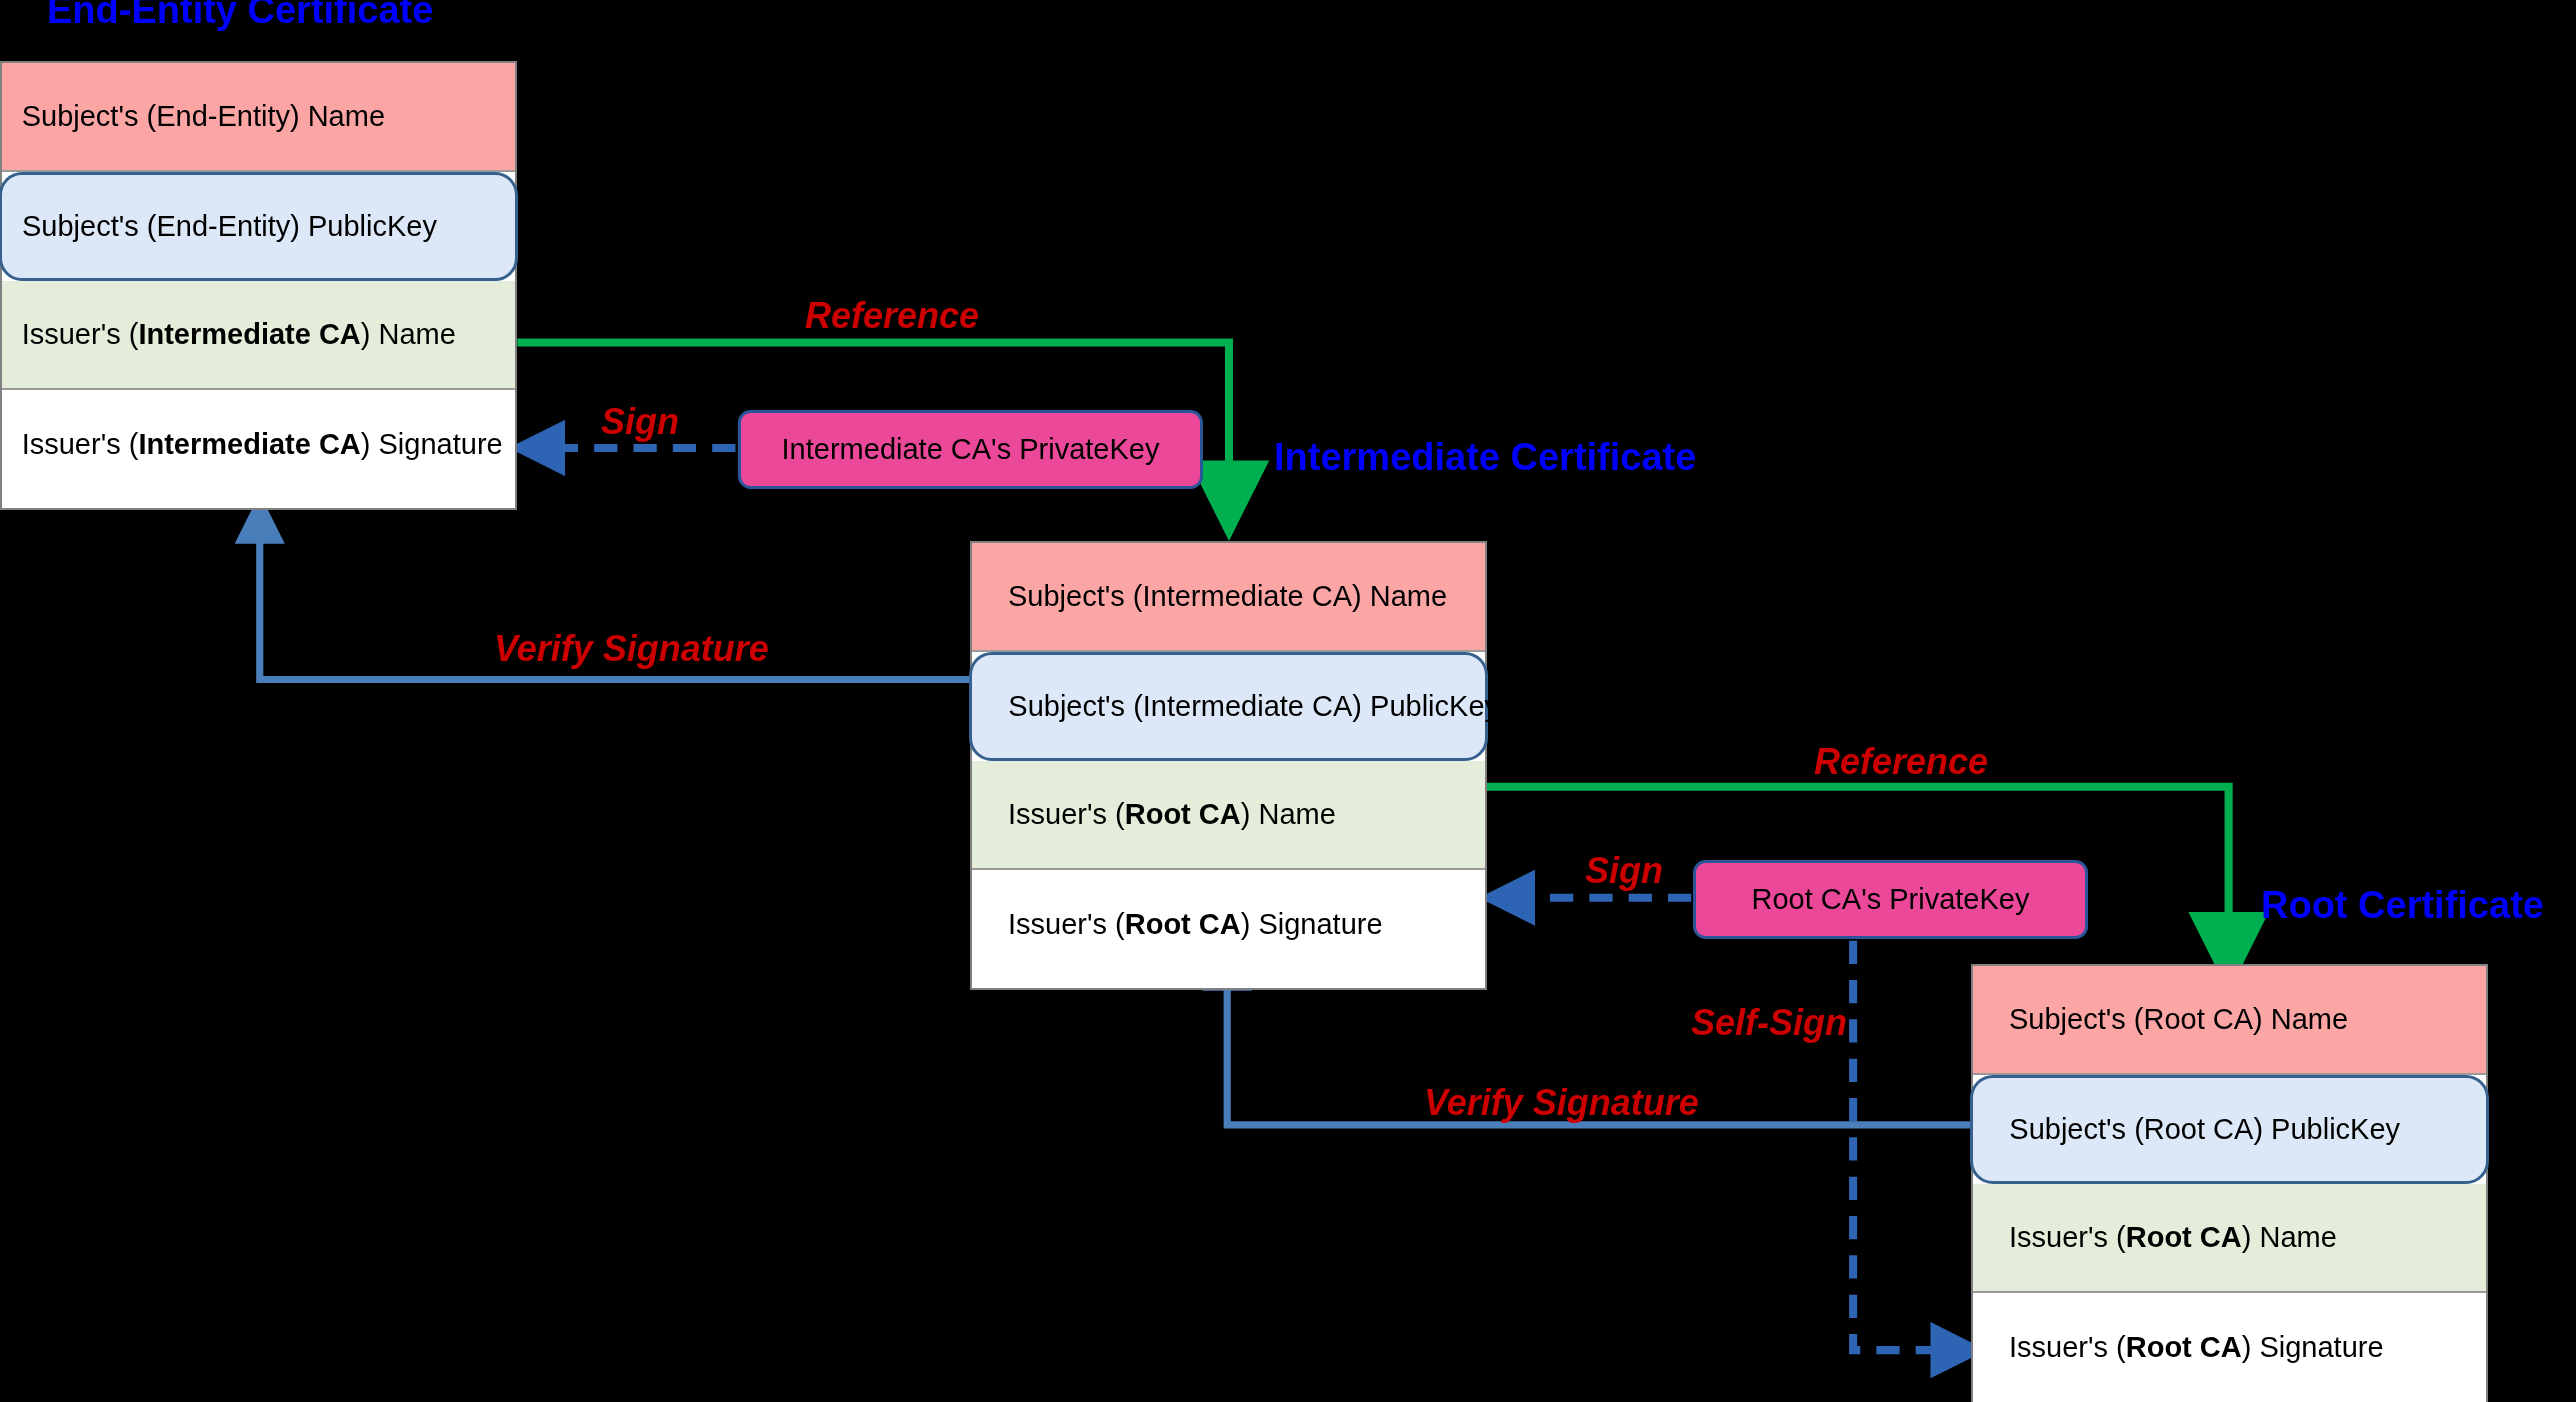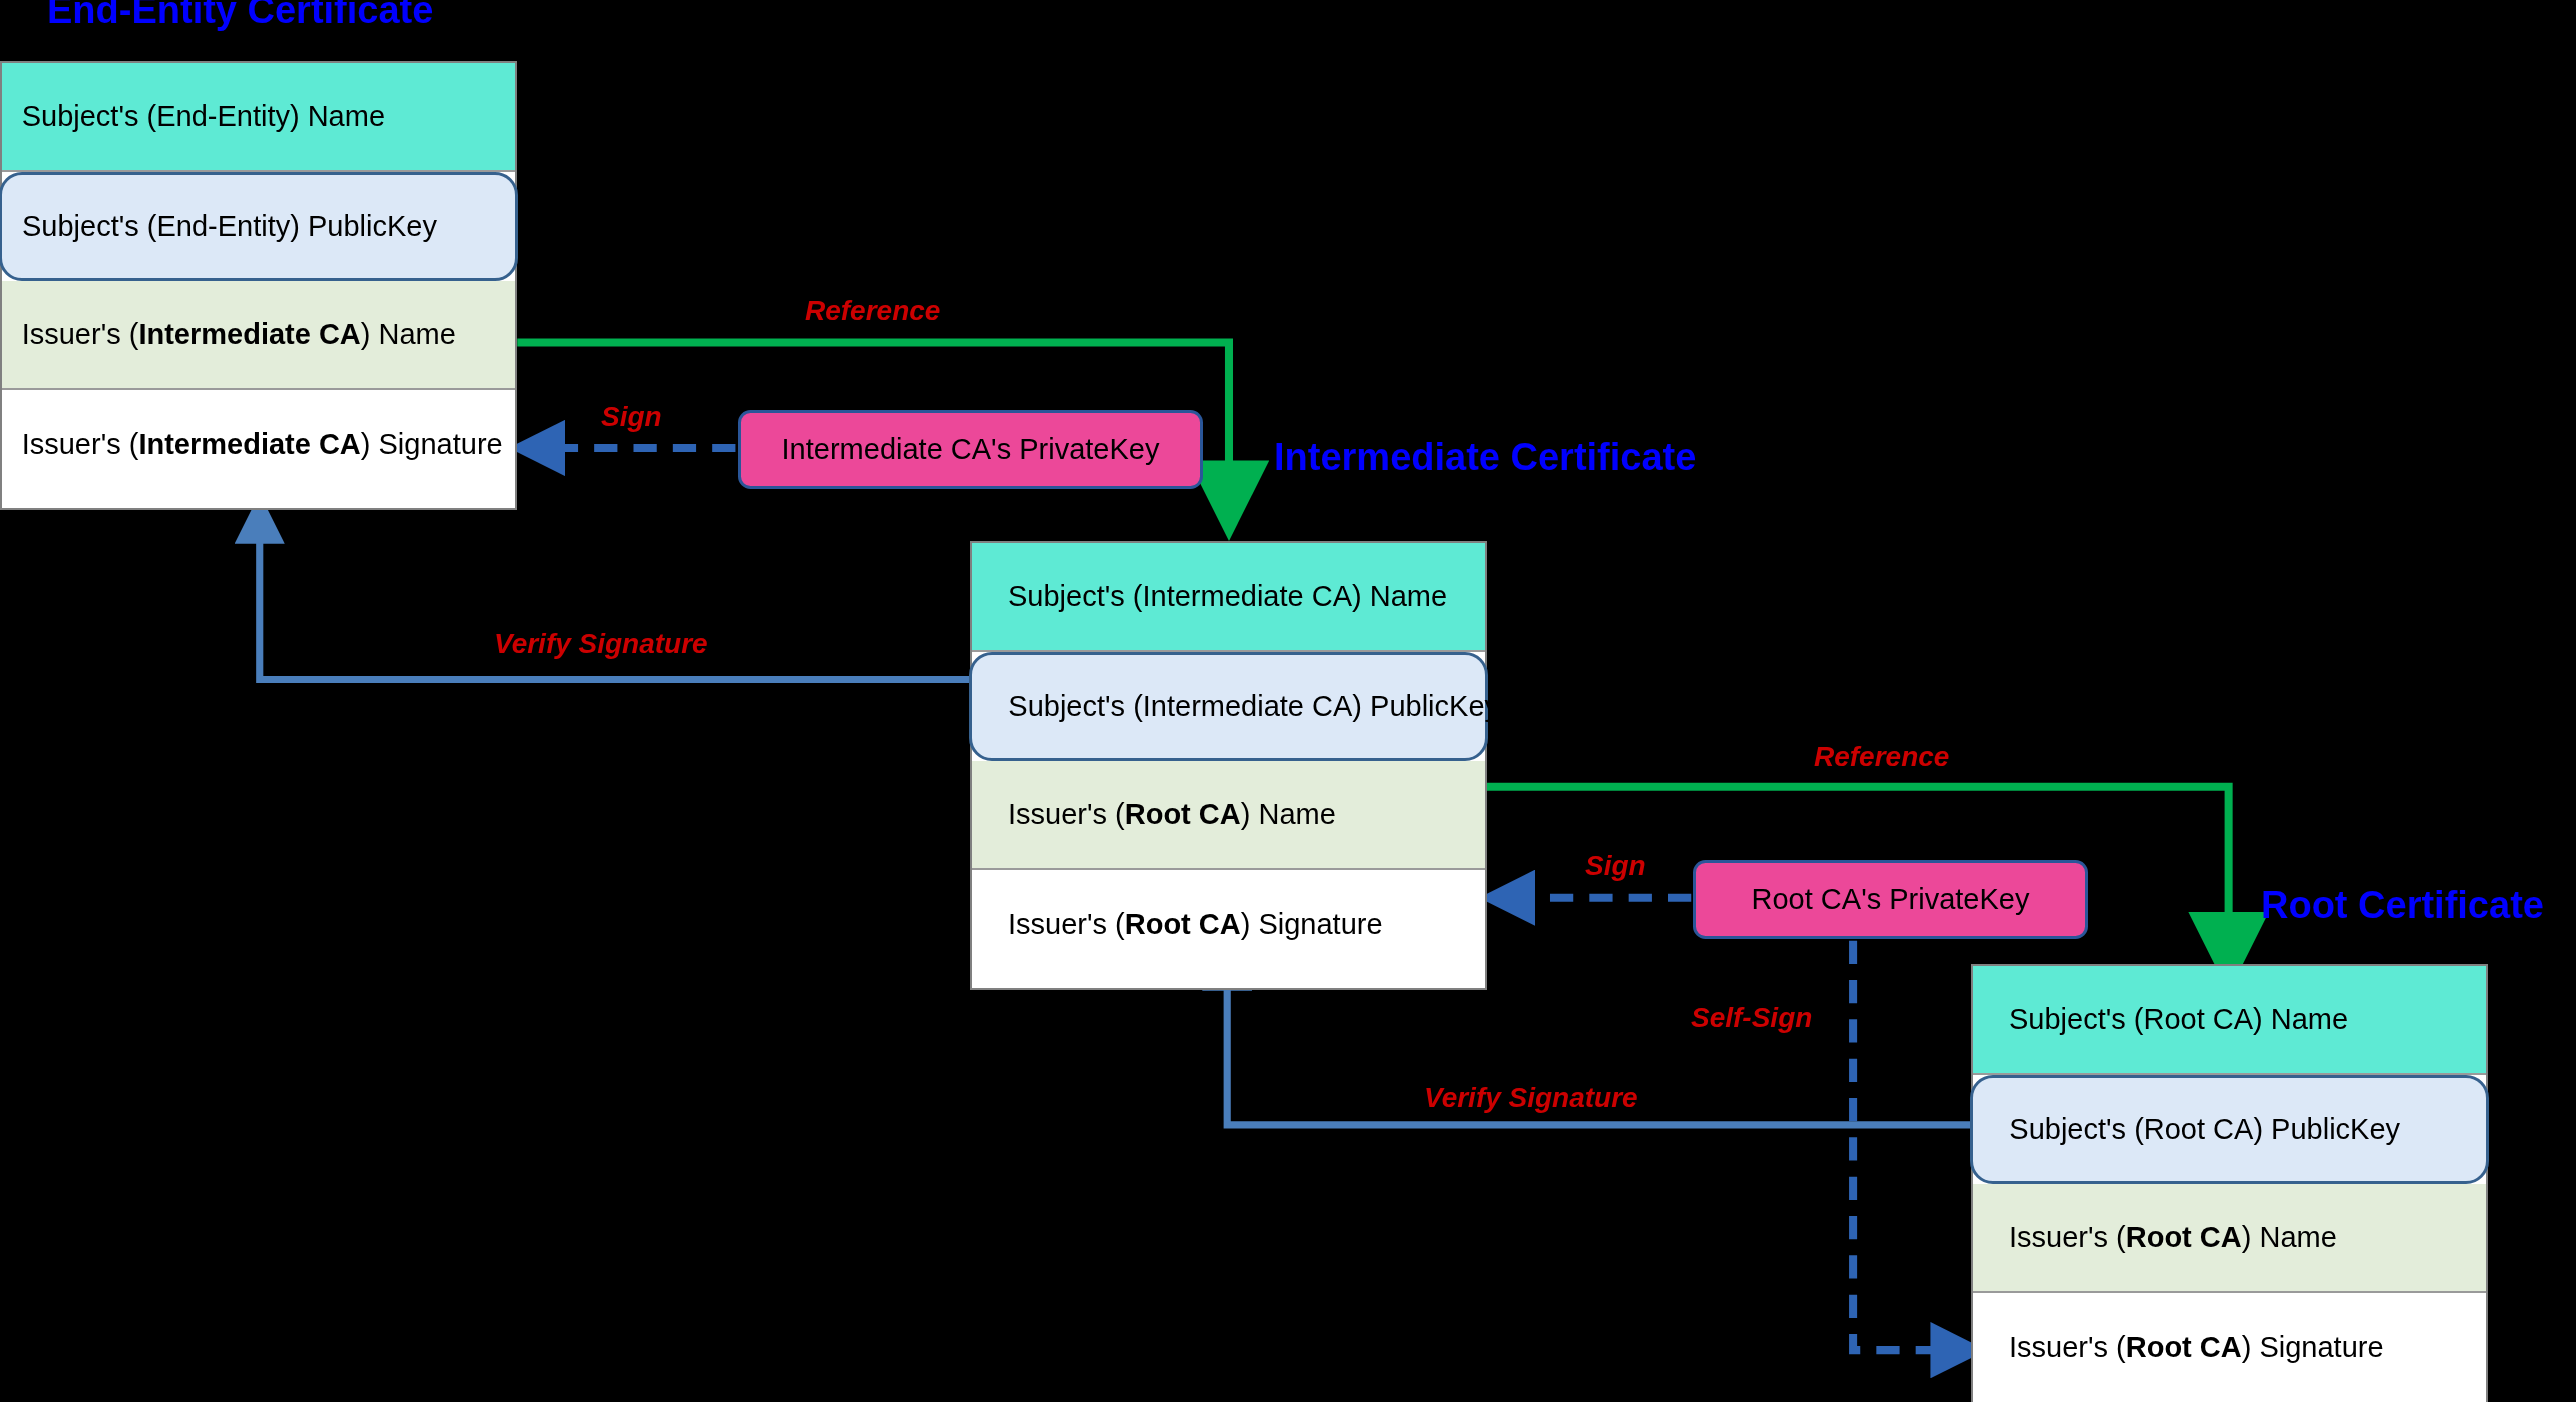--- a/index.html
+++ b/index.html
@@ -6,34 +6,34 @@
   #stage{position:relative;width:2576px;height:1402px;background:#000;overflow:hidden;
          font-family:"Liberation Sans",sans-serif;padding-left:48px;}
   svg.wires{position:absolute;left:0;top:0;width:2576px;height:1402px;pointer-events:none;}
 
   .cert-title{position:absolute;color:#0000ff;font-weight:bold;font-size:38px;
               white-space:nowrap;letter-spacing:0px;}
 
   .cert{position:absolute;box-sizing:border-box;border:2.7px solid #808080;background:#fff;}
   .row{box-sizing:border-box;display:flex;align-items:center;height:109px;
        font-size:29px;color:#000;padding-left:19.7px;white-space:nowrap;position:relative;}
-  .row.name   {background:#5eead4;border-bottom:2.7px solid #9a9a9a;}
+  .row.name   {background:#fca5a5;border-bottom:2.7px solid #9a9a9a;}
   .row.pubkey {background:#dce8f7;border:3.6px solid #36618e;border-radius:23px;
                margin:0 -2.7px; width:calc(100% + 5.4px); z-index:3;}
   .row.issuer {background:#e3edda;border-bottom:2.7px solid #9a9a9a;}
   .row.sig    {background:#ffffff;}
   .row.indent {padding-left:36px;}
   .b{font-weight:bold;}
 
   .pkey{position:absolute;box-sizing:border-box;background:#ec4899;
         border:3.6px solid #2a5699;border-radius:12.5px;display:flex;align-items:center;
         justify-content:center;font-size:29px;color:#000;white-space:nowrap;}
 
   .wlabel{position:absolute;color:#cc0000;font-style:italic;font-weight:bold;
-          font-size:28px;white-space:nowrap;}
+          font-size:36px;white-space:nowrap;}
 </style>
 </head>
 <body>
 
 <div id="stage">
 
   <svg class="wires" viewBox="0 0 2880 1568">
     <defs>
       <marker id="ar-green" markerWidth="10" markerHeight="10" refX="5" refY="5" orient="auto" markerUnits="strokeWidth">
         <path d="M0,0 L10,5 L0,10 z" fill="#00b050"></path>

